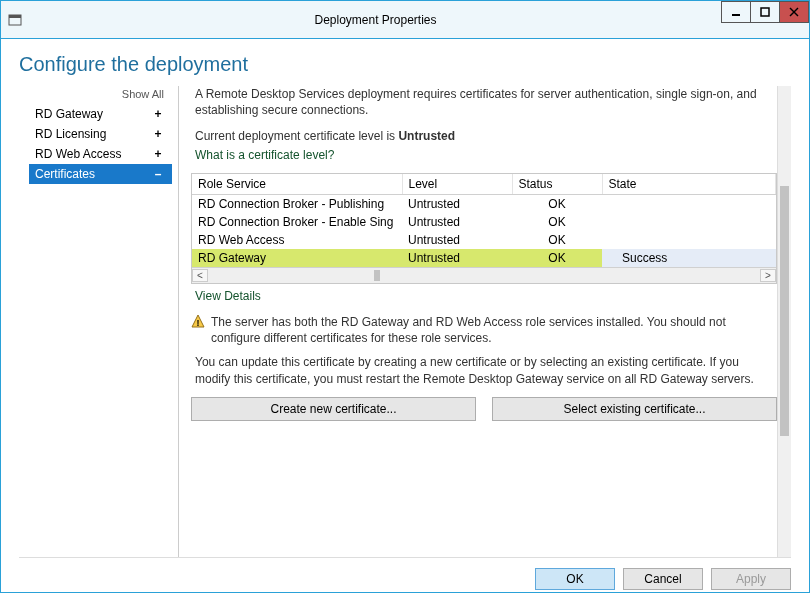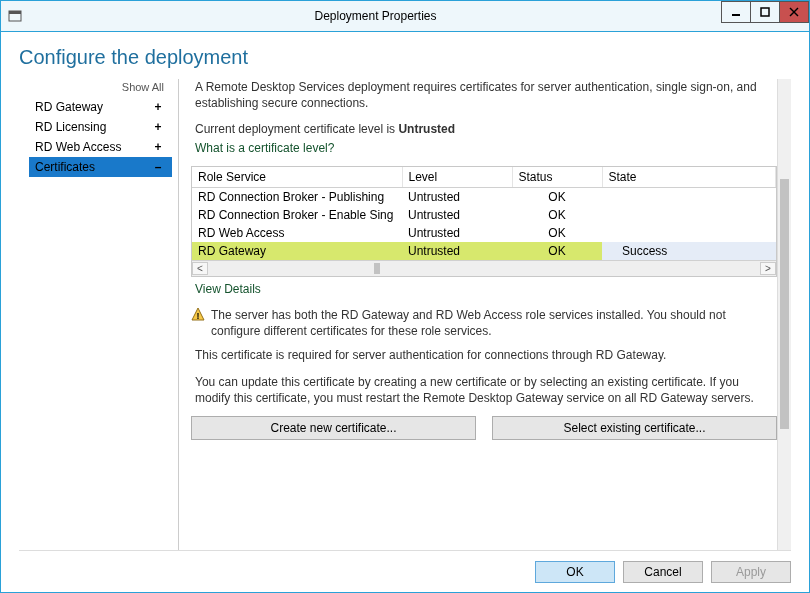--- a/index.html
+++ b/index.html
@@ -8,21 +8,21 @@
     font-family: "Segoe UI", Tahoma, sans-serif;
     font-size: 12px;
     background: #fff;
     width: 810px;
     height: 593px;
     overflow: hidden;
     border: 1px solid #2aa1d8;
   }
   
   .titlebar {
-    height: 31px;
+    height: 38px;
     background: #eef7fb;
     border-bottom: 1px solid #2aa1d8;
     display: flex;
     align-items: center;
   }
   .titlebar .icon-slot {
     width: 28px;
     display: flex;
     align-items: center;
     justify-content: center;
@@ -85,21 +85,21 @@
     display: flex;
     justify-content: space-between;
     align-items: center;
     padding: 3px 8px 3px 6px;
     color: #000;
     cursor: default;
   }
   .side-item .exp { font-weight: bold; width: 12px; text-align:center; }
   .side-item.selected {
     background: #1979ca;
-    color: #000000;
+    color: #ffffff;
   }
   
   .main {
     flex: 1;
     position: relative;
     padding-right: 14px;
     overflow: hidden;
   }
   .main .scroll-rail {
     position: absolute;
@@ -308,21 +308,20 @@
       <div class="warn-row">
         <div class="warn-icon">
           <svg width="14" height="14" viewBox="0 0 14 14">
               <polygon points="7,1 13,13 1,13" fill="#f7c948" stroke="#94701a"></polygon>
               <text x="7" y="12" text-anchor="middle" font-size="9" font-weight="bold" fill="#000">!</text>
             </svg>
         </div>
         <div class="para" style="margin:0">The server has both the RD Gateway and RD Web Access role services installed. You should not configure different certificates for these role services.</div>
       </div>
 
-      <p class="para">This certificate is required for server authentication for connections through RD Gateway.</p>
       <p class="para">You can update this certificate by creating a new certificate or by selecting an existing certificate. If you modify this certificate, you must restart the Remote Desktop Gateway service on all RD Gateway servers.</p>
 
       <div class="action-row">
         <div class="bigbtn">Create new certificate...</div>
         <div class="bigbtn">Select existing certificate...</div>
       </div>
 
       <div class="scroll-rail">
         <div class="scroll-thumb"></div>
       </div>

